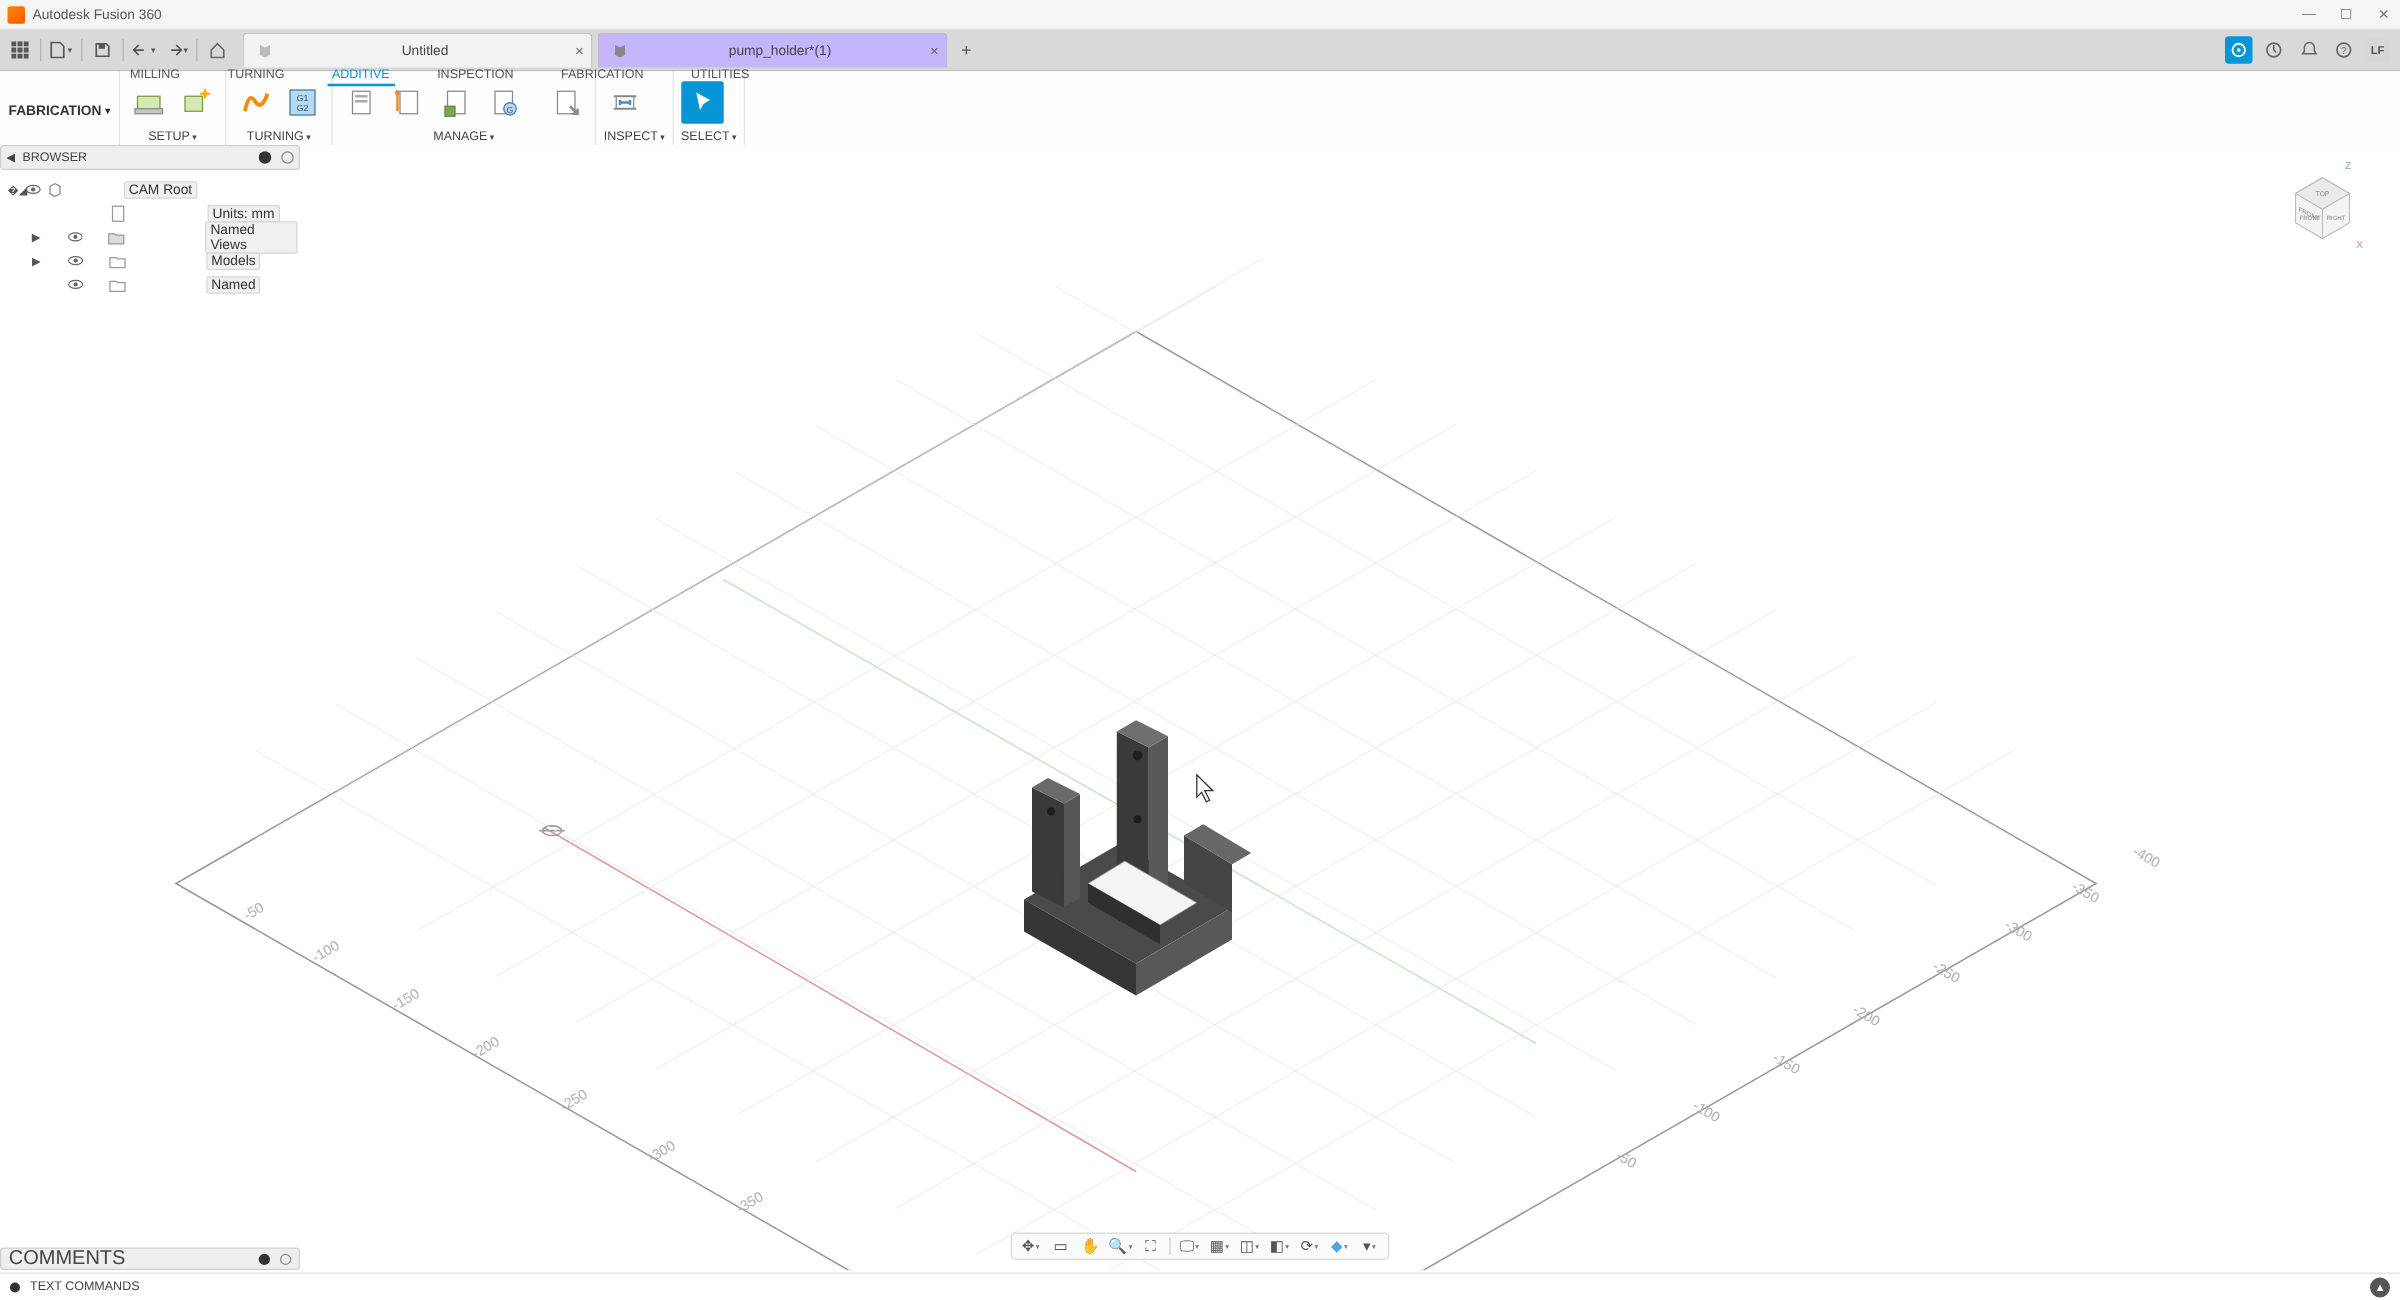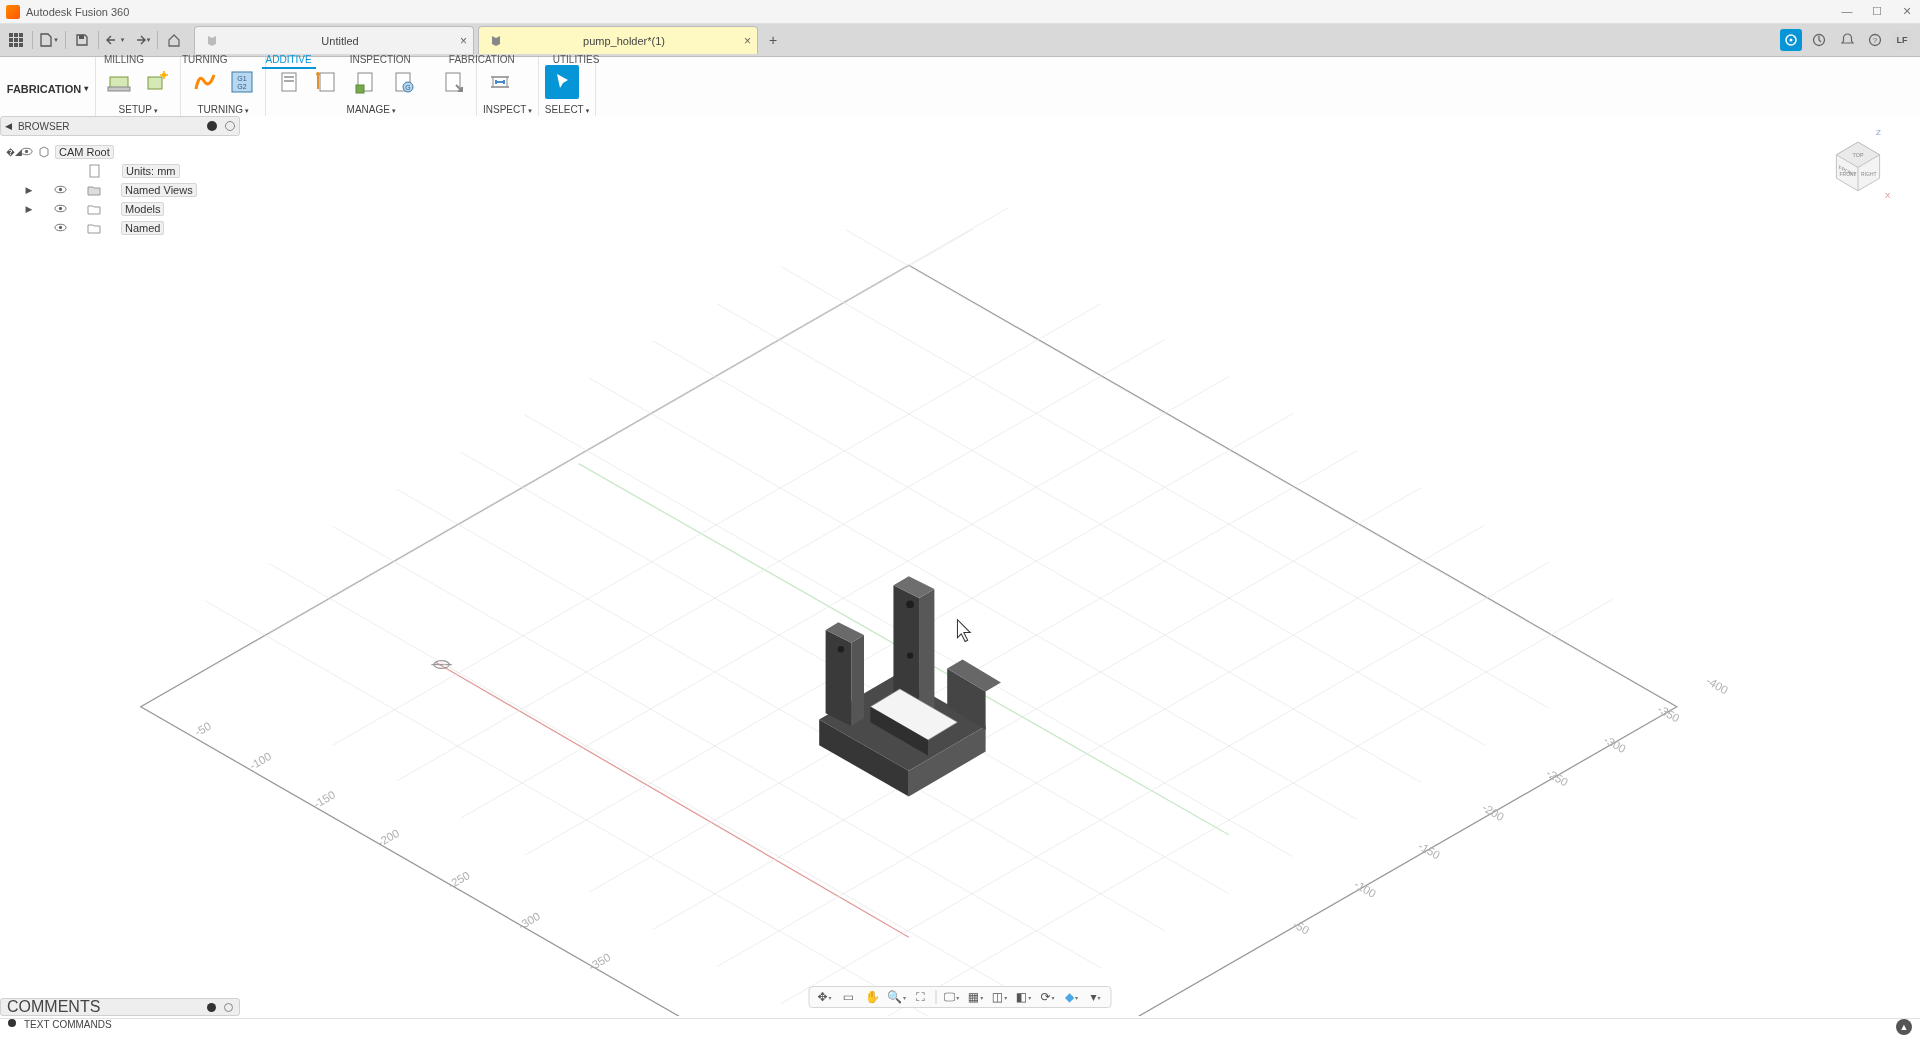--- a/index.html
+++ b/index.html
@@ -11,21 +11,21 @@
 .titlebar .win-controls { margin-left: auto; display: flex; gap: 16px; color: #777; }
 .titlebar .win-controls span { cursor: pointer; width: 14px; text-align: center; }
 
 
 .qat { height: 28px; background: #d9d9d9; display: flex; align-items: center; padding: 16px 4px; gap: 2px; border-bottom: 1px solid #bcbcbc; }
 .qat .qbtn { width: 24px; height: 22px; display: flex; align-items: center; justify-content: center; color: #444; border-radius: 2px; }
 .qat .qbtn.drop::after { content:"▾"; font-size:7px; margin-left:1px; color:#555; }
 .qat .sep { width:1px; height:18px; background:#b5b5b5; margin:0 2px; }
 
 .doc-tabs { display:flex; align-items:stretch; height:28px; margin-left:6px; flex:1; }
-.doc-tab { display:flex; align-items:center; padding:0 18px 0 10px; background:#fef9c3; border:1px solid #bcbcbc; border-bottom:none; border-radius:4px 4px 0 0; margin-right:4px; font-size:11px; color:#444; min-width:280px; max-width:560px; position:relative; }
+.doc-tab { display:flex; align-items:center; padding:0 18px 0 10px; background:#c4b5fd; border:1px solid #bcbcbc; border-bottom:none; border-radius:4px 4px 0 0; margin-right:4px; font-size:11px; color:#444; min-width:280px; max-width:560px; position:relative; }
 .doc-tab.inactive { background:#f2f2f2; }
 .doc-tab .tab-icon { width:14px; height:14px; margin-right:6px; display:flex; align-items:center; justify-content:center; color:#888; }
 .doc-tab .tab-close { position:absolute; right:6px; font-size:12px; color:#666; cursor:pointer; }
 .doc-tab .tab-title { flex:1; text-align:center; }
 .tab-add { width:22px; display:flex; align-items:center; justify-content:center; color:#555; font-size:14px; }
 
 .qat .right-icons { display:flex; align-items:center; gap:6px; margin-left:auto; padding-right:4px; }
 .qat .right-icons .ricon { width:22px; height:22px; display:flex; align-items:center; justify-content:center; color:#555; border-radius:3px; font-size:12px; }
 .qat .right-icons .ricon.active { background:#0696d7; color:#fff; }
 .qat .right-icons .avatar { width:20px; height:20px; border-radius:3px; background:#d7d7d7; font-size:9px; font-weight:bold; color:#555; display:flex; align-items:center; justify-content:center; }
@@ -53,42 +53,42 @@
 .browser { position:absolute; top:116px; left:0; width:240px; background:rgba(255,255,255,0); z-index:10; }
 .browser .hdr { height:20px; background:#eeeeee; border:1px solid #d0d0d0; border-radius:3px; display:flex; align-items:center; padding:0 4px; font-size:10px; color:#444; gap:6px; }
 .browser .hdr .collapse-icon { font-size:9px; transform:scaleX(-1); }
 .browser .hdr .dot { width:10px; height:10px; border-radius:50%; background:#333; margin-left:auto; }
 .browser .hdr .radio { width:10px; height:10px; border-radius:50%; border:1px solid #888; margin-left:2px; }
 
 .tree { padding:6px 2px; font-size:11px; color:#333; }
 .tree .node { display:flex; align-items:center; height:19px; gap:4px; padding-left:4px; }
 .tree .toggle { width:10px; font-size:9px; color:#555; text-align:center; }
 .tree .ic { width:14px; height:14px; display:flex; align-items:center; justify-content:center; }
-.tree .lbl { padding:0 3px; border-radius:2px; }
+.tree .lbl { padding:0 3px; border-radius:2px;margin-left:44px; }
 .tree .lbl.boxed { background:#f0f0f0; border:1px solid #d6d6d6; }
 .tree .indent1 { padding-left:22px;gap:20px; }
 
 
 .viewport { position:absolute; top:116px; left:0; right:0; bottom:24px; background:#ffffff; overflow:hidden; }
 .viewport svg.scene { width:100%; height:100%; }
 
 .viewcube { position:absolute; top:126px; right:26px; width:72px; height:80px; z-index:8; }
 
 
 .navbar { position:absolute; left:50%; transform:translateX(-50%); bottom:32px; height:22px; background:#fafafa; border:1px solid #d6d6d6; border-radius:4px; display:flex; align-items:center; padding:0 4px; gap:2px; z-index:12; }
 .navbar .nbtn { width:22px; height:18px; display:flex; align-items:center; justify-content:center; color:#555; font-size:12px; }
 .navbar .nbtn.drop::after { content:"▾"; font-size:6px; margin-left:1px; color:#777; }
 .navbar .nsep { width:1px; height:14px; background:#d0d0d0; margin:0 2px; }
 
 
 .comments { position:absolute; bottom:24px; left:0; width:240px; height:18px; background:#eeeeee; border:1px solid #d0d0d0; border-radius:3px; display:flex; align-items:center; padding:0 6px; font-size:16px; color:#444; gap:6px; z-index:11; }
 .comments .dot { width:9px; height:9px; border-radius:50%; background:#333; margin-left:auto; }
 .comments .radio { width:9px; height:9px; border-radius:50%; border:1px solid #888; margin-left:2px; }
 
-.statusbar { position:absolute; bottom:0; left:0; right:0; height:22px; background:#fff; border-top:1px solid #e2e2e2; display:flex; align-items:flex-start; padding:0 8px; font-size:10px; color:#444; }
+.statusbar { position:absolute; bottom:0; left:0; right:0; height:22px; background:#fff; border-top:1px solid #e2e2e2; display:flex; align-items:center; padding:0 8px; font-size:10px; color:#444; }
 .statusbar .sdot { width:8px; height:8px; border-radius:50%; background:#333; margin-right:8px; }
 .statusbar .right-status { margin-left:auto; width:16px; height:16px; border-radius:50%; background:#555; color:#fff; display:flex; align-items:center; justify-content:center; font-size:9px; font-weight:bold; }
 
 .eye-svg { width:13px; height:13px; }
 </style>
 </head>
 <body>
 
 <div class="titlebar">
   <div class="logo"></div>

